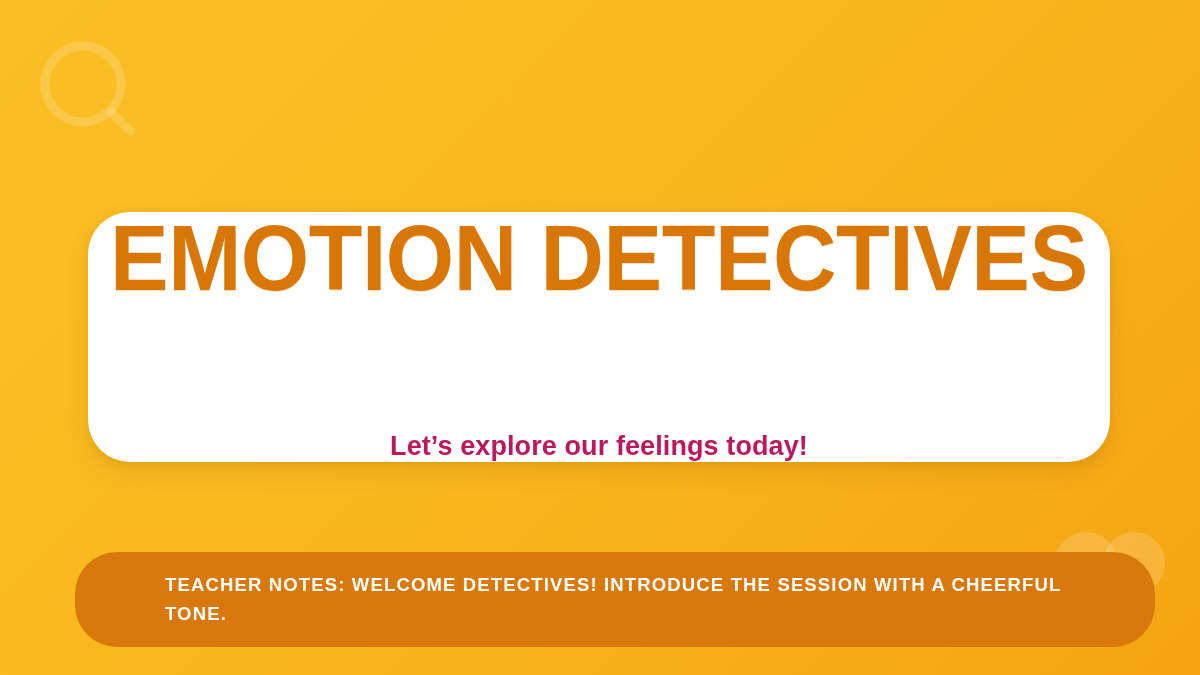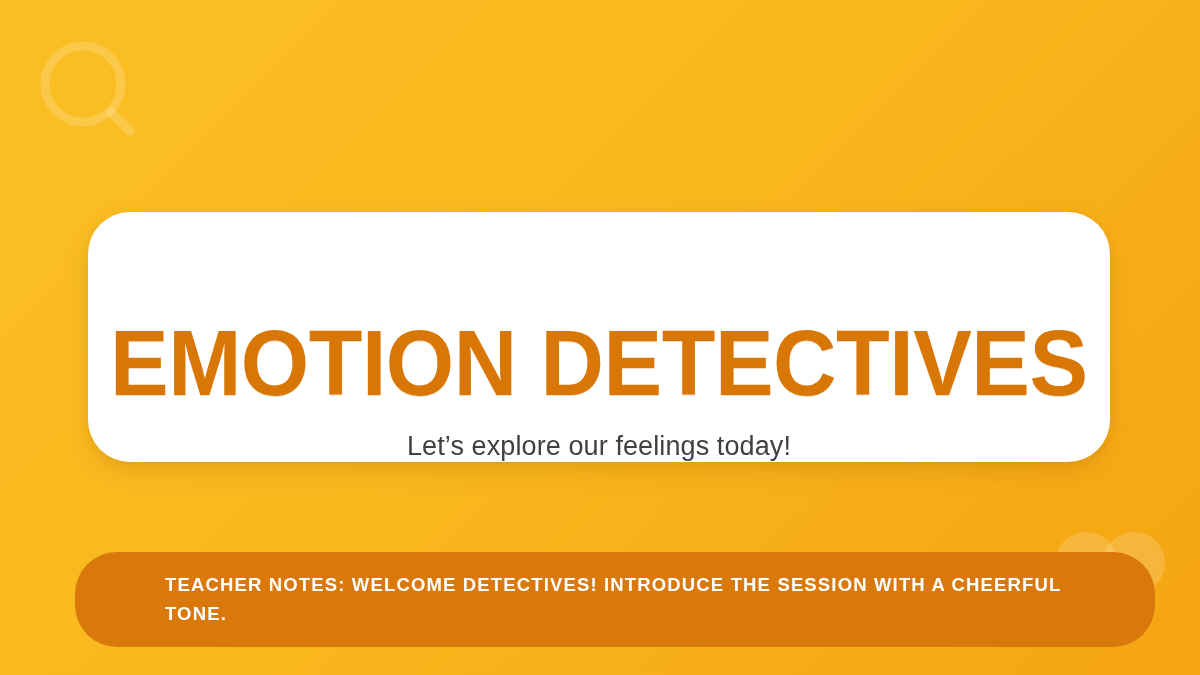--- a/index.html
+++ b/index.html
@@ -47,44 +47,44 @@
   .title-card {
     position:absolute;
     left:88px; top:212px;
     width:1022px; height:250px;
     background:#ffffff;
     border-radius:42px;
     box-shadow:0 10px 22px rgba(140,80,0,0.16), 0 2px 6px rgba(140,80,0,0.08);
     display:flex;
     flex-direction:column;
     align-items:center;
-    justify-content:flex-end;
+    justify-content:space-between;
   }
 
   .slide-title {
     font-family:"Liberation Sans", sans-serif;
     font-weight:700;
     font-size:92px;
     line-height:1.0;
     letter-spacing:-0.5px;
     color:#D97706;
     text-transform:uppercase;
     transform:scaleX(0.955);
     transform-origin:center;
     white-space:nowrap;
     text-shadow:0 1px 0 rgba(217,119,6,0.25);
   }
 
   .slide-subtitle {
     margin-top:22px;
     font-family:"Liberation Sans", sans-serif;
-    font-weight:400;
+    font-weight:700;
     font-size:27px;
     letter-spacing:0.1px;
-    color:#404040;
+    color:#be185d;
     white-space:nowrap;
   }
 
   
   .notes-bar {
     position:absolute;
     left:75px; top:552px;
     width:1080px;
     min-height:83px;
     background:#D9790C;

